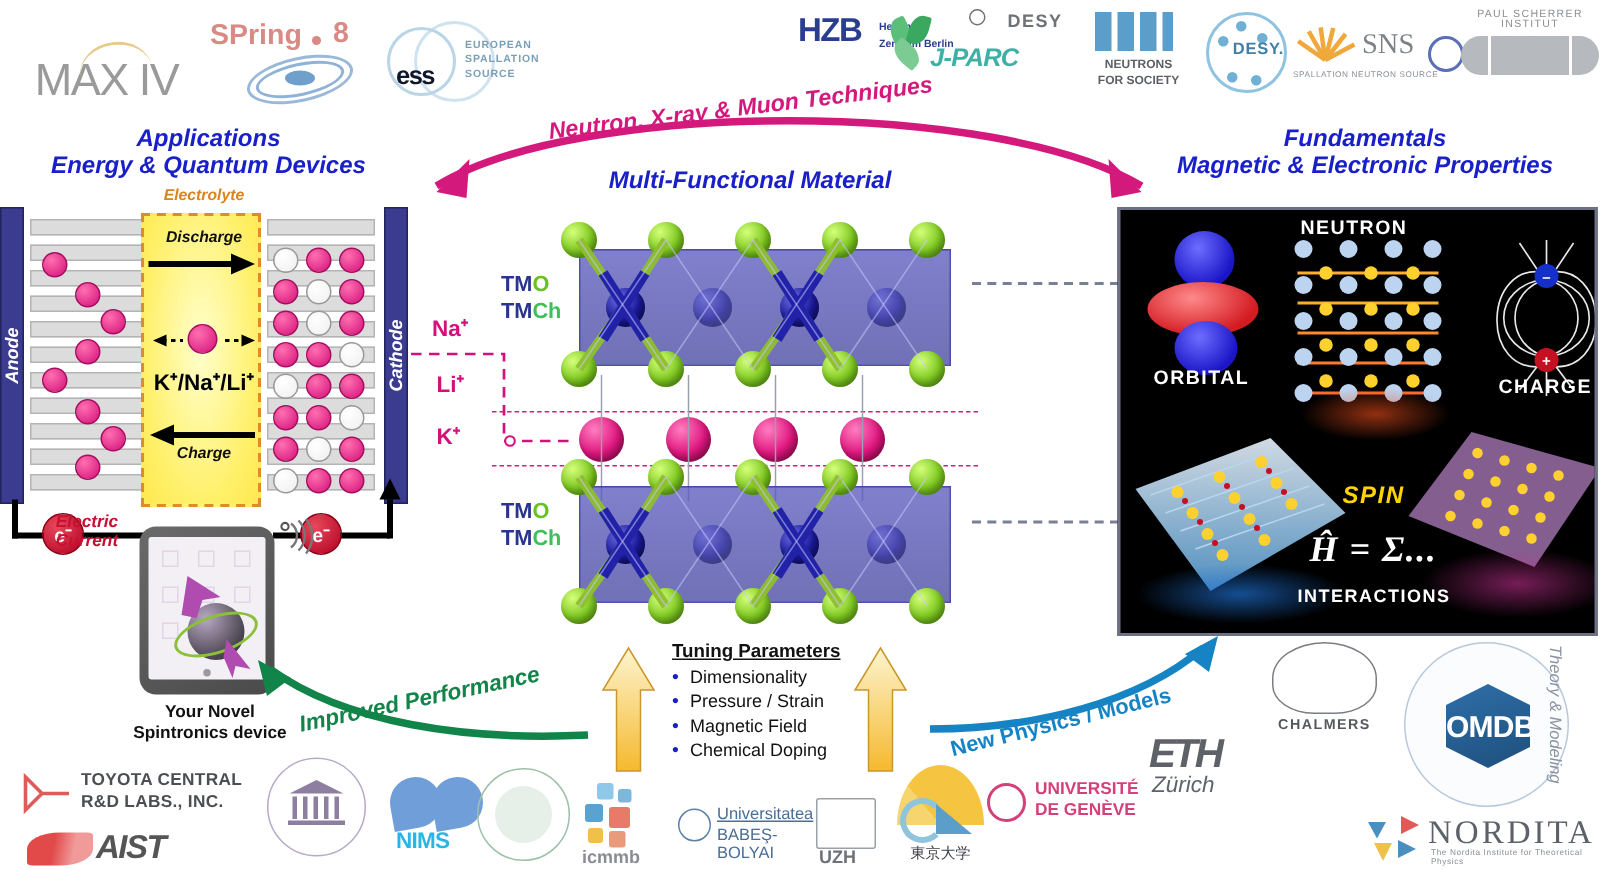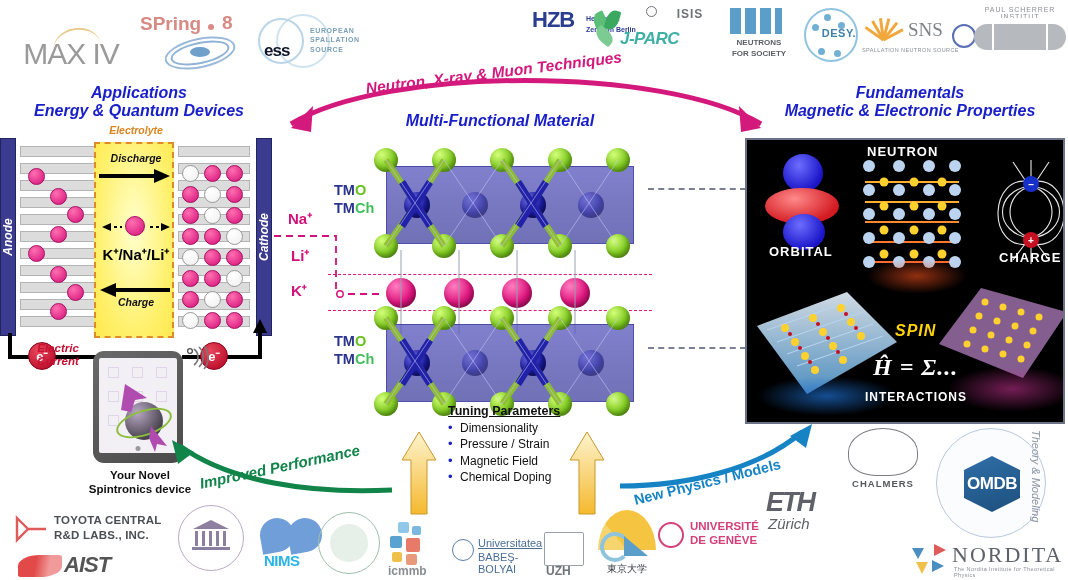--- a/index.html
+++ b/index.html
@@ -229,21 +229,21 @@
                font-family:"Liberation Serif", serif; font-style:italic; }
 
   .orb-red { position:absolute; left:18px; top:48px; width:74px; height:36px; border-radius:50%;
              background:radial-gradient(ellipse at 40% 30%, #ff8a8a, #d31b22 70%); }
   .orb-blue-t { position:absolute; left:36px; top:14px; width:40px; height:38px; border-radius:50%;
                 background:radial-gradient(ellipse at 40% 30%, #6d6dff, #1a16c8 70%); }
   .orb-blue-b { position:absolute; left:36px; top:74px; width:42px; height:36px; border-radius:50%;
                 background:radial-gradient(ellipse at 40% 30%, #6d6dff, #1a16c8 70%); }
 
   
-  #tuning { position:absolute; left:448px; top:404px; width:180px; }
+  #tuning { position:absolute; left:448px; top:427px; width:180px; }
   #tuning h4 { margin:0 0 2px 0; font-size:12.5px; color:#111; text-decoration:underline; font-weight:700; }
   #tuning ul { margin:0; padding:0; list-style:none; }
   #tuning li { font-size:12px; color:#111; line-height:1.36; position:relative; padding-left:12px; }
   #tuning li:before { content:"\2022"; position:absolute; left:0; top:-1px; color:#1a20c9; font-size:13px; }
 
   .yarrow { position:absolute; width:38px; height:86px; }
   #yarrow-l { left:400px; top:430px; }
   #yarrow-r { left:568px; top:430px; }
 
   
@@ -322,21 +322,21 @@
   .chalmers .nm { position:absolute; left:0; top:50px; width:82px; text-align:center;
                   font-size:9.5px; letter-spacing:1px; color:#55585d; font-weight:700; }
 
   .omdb { left:930px; top:424px; width:128px; height:120px; }
   .omdb .ring { position:absolute; left:6px; top:4px; width:110px; height:110px;
                 border:1.5px solid #b8c8dd; border-radius:50%; background:#fbfcfe; }
   .omdb .hex { position:absolute; left:34px; top:32px; width:56px; height:56px;
                background:linear-gradient(160deg,#2f6fa8,#1d4f7d);
                clip-path:polygon(50% 0,100% 25%,100% 75%,50% 100%,0 75%,0 25%); }
   .omdb .nm { position:absolute; left:34px; top:50px; width:56px; text-align:center;
-              color:#fff; font-size:17px; font-weight:800; letter-spacing:-.5px; }
+              color:#fff; font-size:20px; font-weight:800; letter-spacing:-.5px; }
   .omdb .side { position:absolute; left:96px; top:6px; width:16px; height:108px;
                 font-size:11px; color:#8a93a0; writing-mode:vertical-rl; font-style:italic; }
 
   .nordita { left:912px; top:542px; width:156px; height:38px; }
   .nordita .mk { position:absolute; left:0; top:0; width:34px; height:34px; }
   .nordita .nm { position:absolute; left:40px; top:0; font-size:22px; color:#5d6169;
                  letter-spacing:2px; font-family:"Liberation Serif", serif; }
   .nordita .sub { position:absolute; left:42px; top:24px; font-size:5.5px; color:#8a8e95; letter-spacing:.4px; }
 
   svg { overflow:visible; }
@@ -377,21 +377,21 @@
 
     <div class="logo jparc">
       <span class="leaf l1"></span>
       <span class="leaf l2"></span>
       <span class="leaf l3"></span>
       <span class="nm">J-PARC</span>
     </div>
 
     <div class="logo cross">
       <span class="cc"></span>
-      <span>ISIS</span>
+      <span>DESY</span>
     </div>
 
     <div class="logo ill">
       <span class="bars">
         <i style="left:0"></i>
           <i style="left:15px"></i>
           <i style="left:30px"></i>
           <i style="left:45px;width:7px"></i>
       </span>
       <span class="t">NEUTRONS<br>FOR SOCIETY</span>

